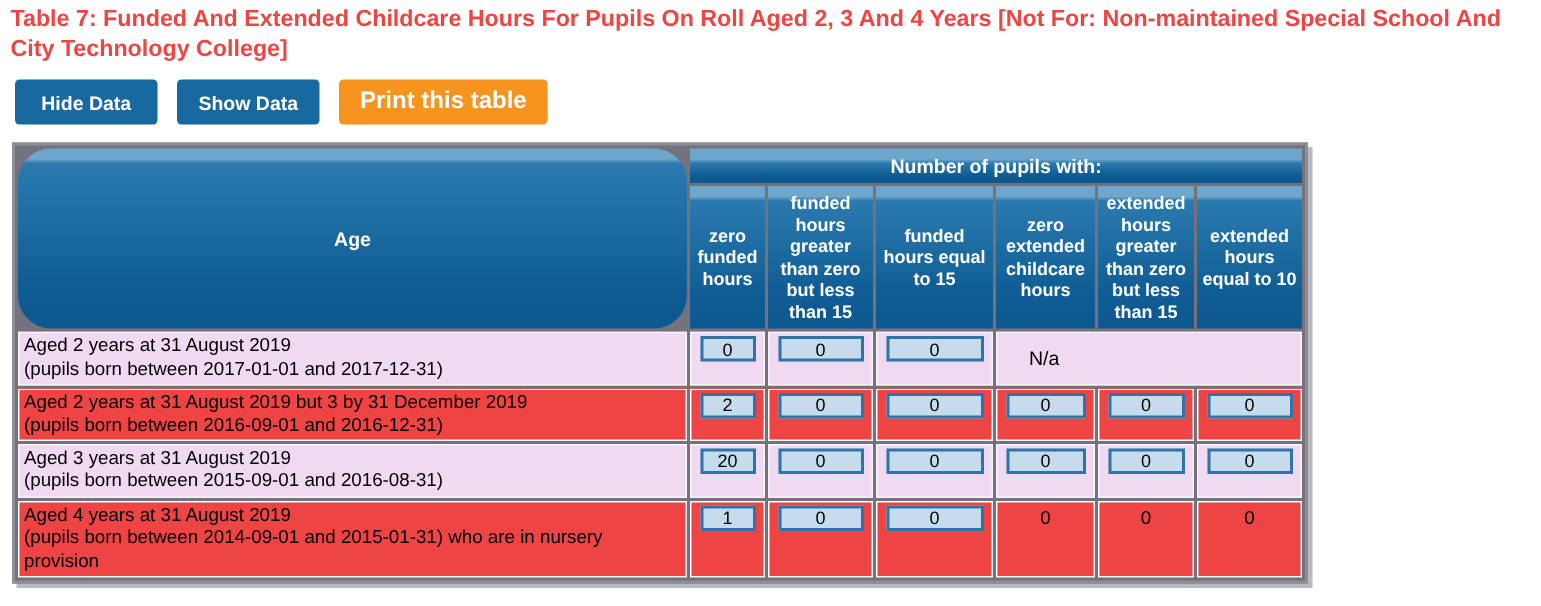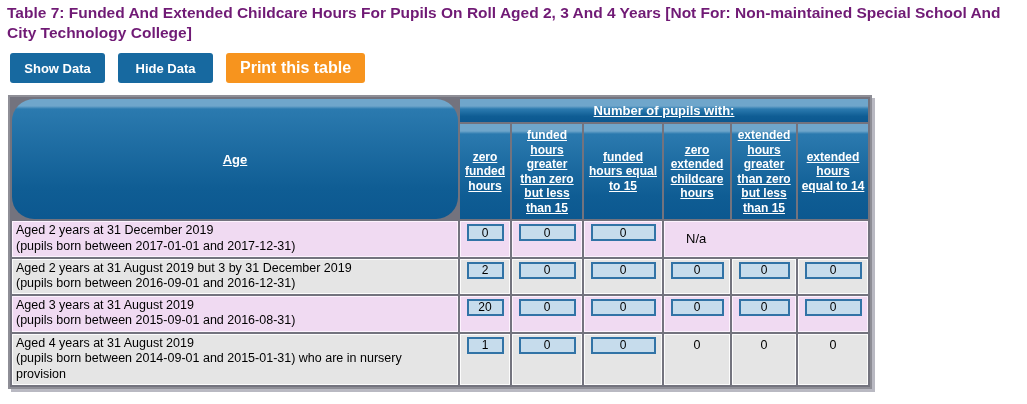--- a/index.html
+++ b/index.html
@@ -2,73 +2,73 @@
 <html><head>
 <meta charset="utf-8">
 <style>
   * { box-sizing: border-box; }
   html,body { margin:0; padding:0; background:#ffffff; }
   body {
     width:1027px; height:404px; overflow:hidden;
     font-family:"Liberation Sans", sans-serif;
   }
   .page-title {
-    color:#701a75; font-weight:bold; font-size:15.5px; line-height:1.3;
+    color:#ef4444; font-weight:bold; font-size:15.5px; line-height:1.3;
     margin:3px 7px 0 7px; max-width:1014px;
   }
   .toolbar { margin:10px 0 12px 10px; display:flex; gap:13px; align-items:flex-start; }
   .btn {
     border:none; border-radius:3px; color:#ffffff; font-weight:bold;
     font-family:"Liberation Sans", sans-serif; font-size:13px;
     height:30px; padding:0 14px; min-width:95px; cursor:pointer;
   }
   .btn-blue { background:#1769a0; }
   .btn-orange { background:#f7941e; font-size:16px; min-width:97px; }
 
   table.data-table {
     margin-left:8px;
     border-collapse:separate; border-spacing:2px;
     background:#73737e;
     border:2px solid #8e8e96;
     box-shadow:3px 3px 0 #b9b9c2;
     table-layout:fixed; width:864px;
     font-size:12.5px; color:#000;
   }
-  th { font-weight:bold; color:#fff; text-align:center; vertical-align:middle; padding:1px 2px;text-decoration:underline; }
+  th { font-weight:bold; color:#fff; text-align:center; vertical-align:middle; padding:1px 2px; }
   .hdr-grad {
     background:linear-gradient(180deg,#6fa6cb 0px,#6fa6cb 7px,#2b7aaf 10px,#0f5d94 75%,#0c5890 100%);
   }
   .group-hdr { height:23px; font-size:13px; }
   .age-hdr   { font-size:13px;border-radius:22px; }
   .col-hdr   { height:95px; font-size:12px; line-height:1.22; }
 
   td { vertical-align:top; padding:0; }
   .row-pink  { background:#f0daf2; box-shadow:inset 0 0 0 1px #fdf3fe; }
-  .row-white { background:#e5e5e5; box-shadow:inset 0 0 0 1px #fcfcfc; }
+  .row-white { background:#ef4444; box-shadow:inset 0 0 0 1px #fcfcfc; }
   .age-cell  { padding:2px 4px; line-height:1.25; }
   .val-cell  { text-align:center; }
   .val-input {
     display:block; margin:3px auto 0 auto;
     width:calc(100% - 13px); height:17px;
     background:#c6dcec; border:2px solid #3173a6;
     text-align:center; font-size:12px; font-family:"Liberation Sans", sans-serif;
     color:#000; padding:0;
   }
   .na-cell   { vertical-align:middle; text-align:left; padding:2px 22px; font-size:13px; }
   .plain-val { padding-top:4px; }
   .r1 { height:34px; } .r2 { height:35px; } .r3 { height:36px;margin-top:32px; } .r4 { height:38px;padding-left:12px; }
 </style>
 </head>
 <body>
 
 <div class="page-title">Table 7: Funded And Extended Childcare Hours For Pupils On Roll Aged 2, 3 And 4 Years [Not For: Non-maintained Special School And City Technology College]</div>
 
 <div class="toolbar">
+  <button class="btn btn-blue">Hide Data</button>
   <button class="btn btn-blue">Show Data</button>
-  <button class="btn btn-blue">Hide Data</button>
   <button class="btn btn-orange">Print this table</button>
 </div>
 
 <table class="data-table">
   <colgroup>
     <col style="width:446px">
       <col style="width:50px">
       <col style="width:70px">
       <col style="width:78px">
     <col style="width:66px">
@@ -79,27 +79,27 @@
     <tr>
       <th class="hdr-grad age-hdr" rowspan="2">Age</th>
       <th class="hdr-grad group-hdr" colspan="6">Number of pupils with:</th>
     </tr>
     <tr>
       <th class="hdr-grad col-hdr">zero funded hours</th>
       <th class="hdr-grad col-hdr">funded hours greater than zero but less than 15</th>
       <th class="hdr-grad col-hdr">funded hours equal to 15</th>
       <th class="hdr-grad col-hdr">zero extended childcare hours</th>
       <th class="hdr-grad col-hdr">extended hours greater than zero but less than 15</th>
-      <th class="hdr-grad col-hdr">extended hours equal to 14</th>
+      <th class="hdr-grad col-hdr">extended hours equal to 10</th>
     </tr>
   </thead>
   <tbody>
     <tr class="r1">
       <td class="row-pink age-cell">
-        <div>Aged 2 years at 31 December 2019</div>
+        <div>Aged 2 years at 31 August 2019</div>
         <div>(pupils born between 2017-01-01 and 2017-12-31)</div>
       </td>
       <td class="row-pink val-cell">
           <input class="val-input" value="0" style="">
         </td>
       <td class="row-pink val-cell">
           <input class="val-input" value="0" style="">
         </td>
       <td class="row-pink val-cell">
           <input class="val-input" value="0" style="">

